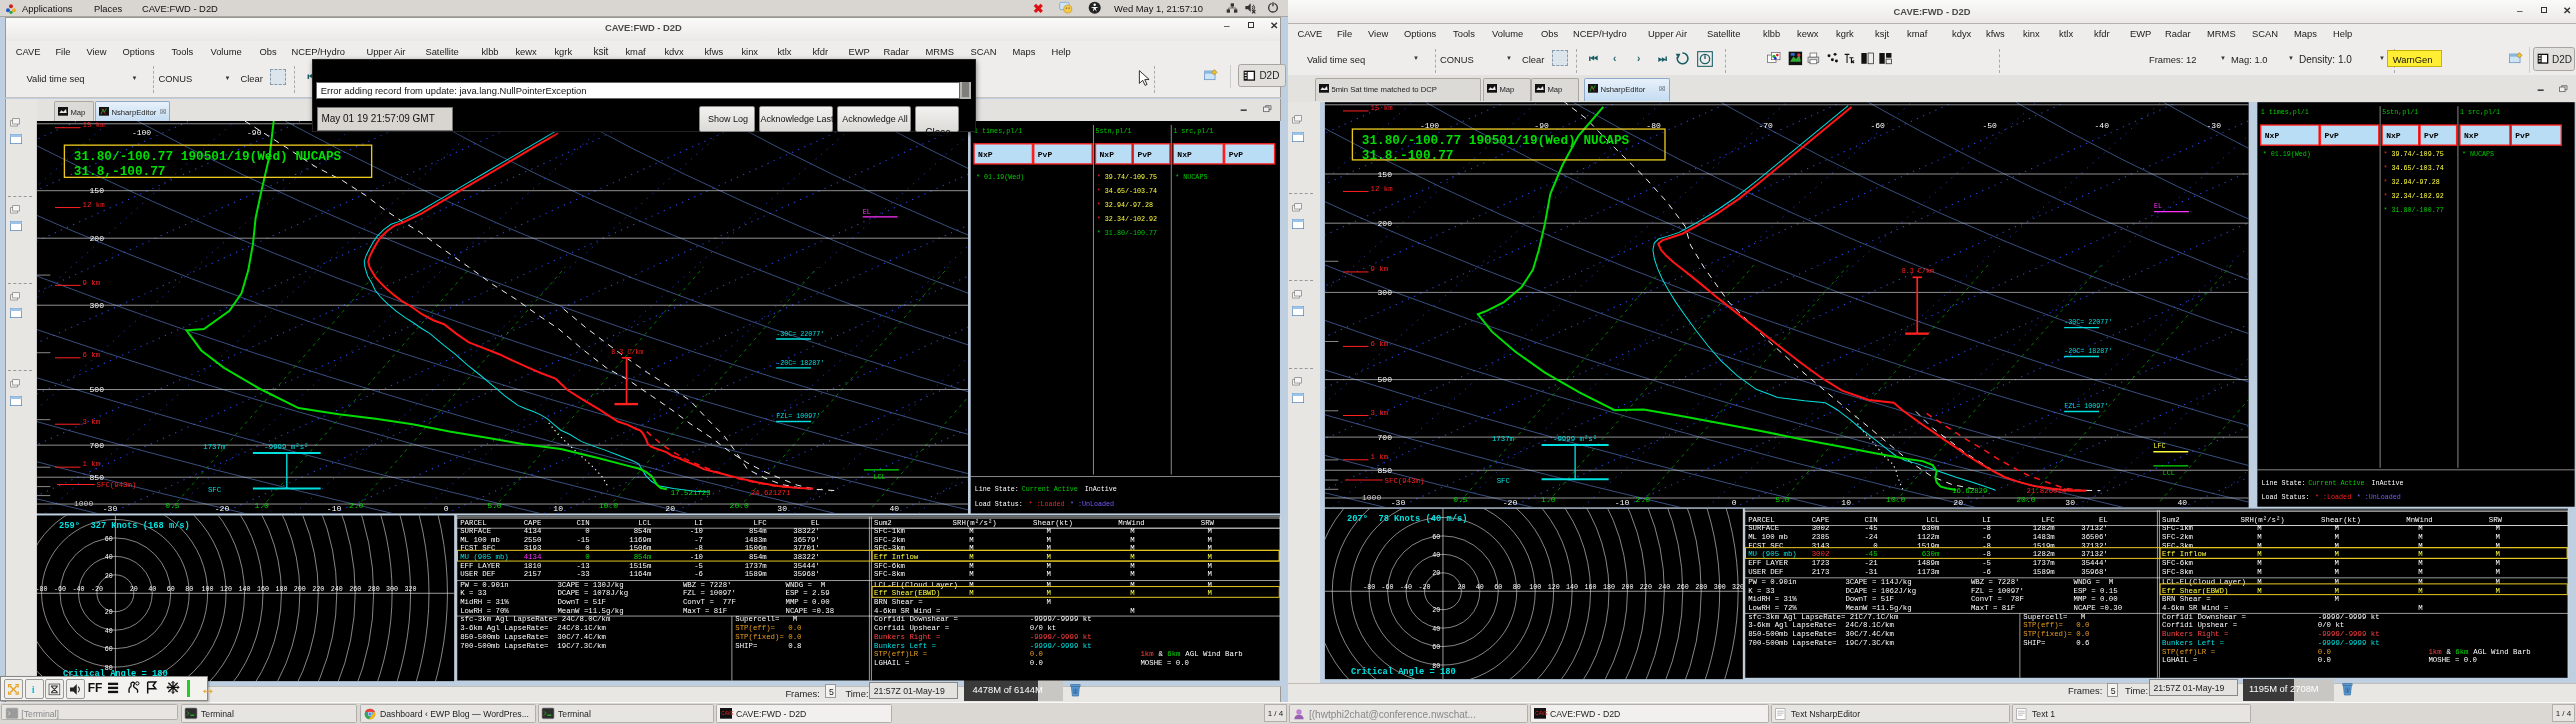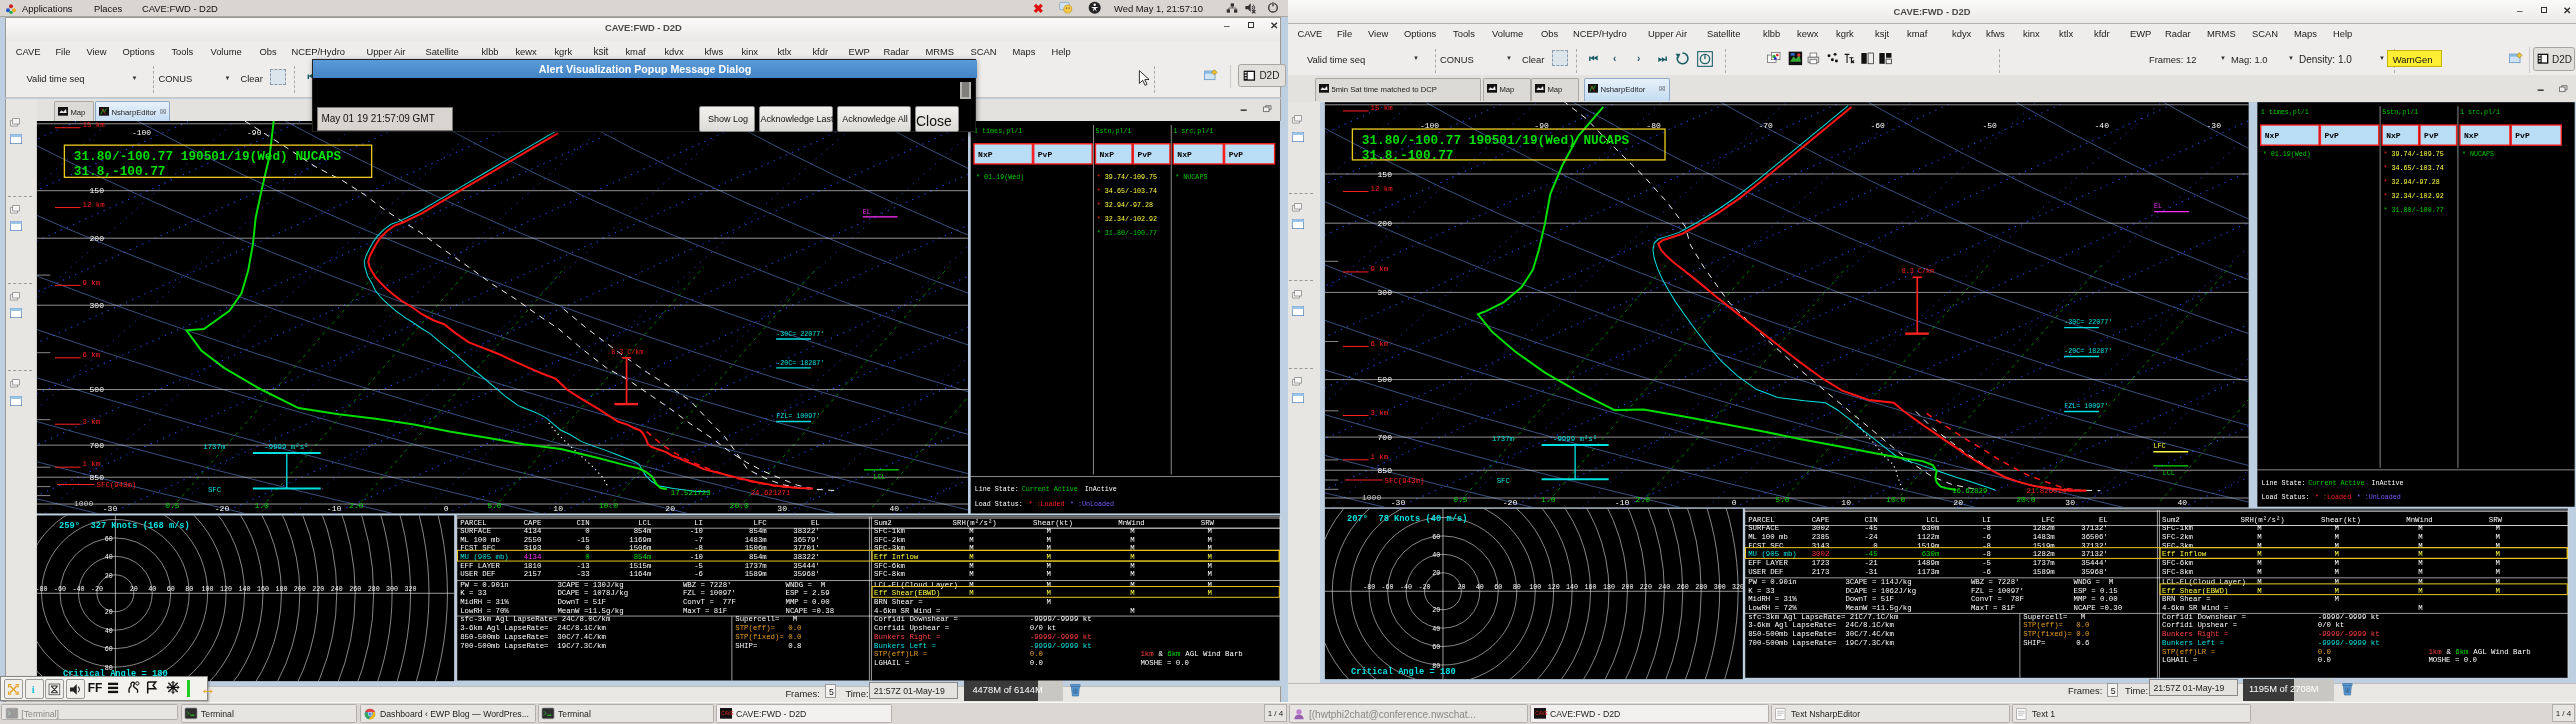--- a/index.html
+++ b/index.html
@@ -1401,40 +1401,40 @@
 <text x="3455.0" y="974.0" fill="#e89e20" font-size="11" font-family="Liberation Mono, monospace">0.0</text>
 <text x="3223.0" y="987.0" fill="#ffffff" font-size="11" font-family="Liberation Mono, monospace">LGHAIL =</text>
 <text x="3455.0" y="987.0" fill="#ffffff" font-size="11" font-family="Liberation Mono, monospace">0.0</text>
 <text x="3620.0" y="974.0" fill="#ff4040" font-size="11" font-family="Liberation Mono, monospace">1km</text>
 <text x="3647.0" y="974.0" fill="#ffffff" font-size="11" font-family="Liberation Mono, monospace">&amp;</text>
 <text x="3660.0" y="974.0" fill="#00dd00" font-size="11" font-family="Liberation Mono, monospace">6km</text>
 <text x="3687.0" y="974.0" fill="#ffffff" font-size="11" font-family="Liberation Mono, monospace">AGL Wind Barb</text>
 <text x="3620.0" y="987.0" fill="#ffffff" font-size="11" font-family="Liberation Mono, monospace">MOSHE = 0.0</text>
 </svg>
 <div style="left:312px;top:59px;width:664px;height:73px;background:#000;border:0.7px solid #222;box-shadow:1.3px 2px 5.4px rgba(0,0,0,0.5);">
-    <div style="left:0px;top:0px;width:664px;height:18px;background:linear-gradient(#5b9ad8,#4384c6);">
-      <div style="position:absolute;left:0;top:2.7px;width:664px;text-align:center;font-size:10.7px;font-weight:bold;color:#fff">Alert Visualization Popup Message Dialog</div>
+    <div style="left:3.4px;top:21.5px;width:644px;height:17.4px;background:#fff;border:0.7px solid #666;">
+      <div style="left:3.4px;top:2.7px;font-size:9.4px;color:#111;">Error adding record from update: java.lang.NullPointerException</div>
     </div>
     <div style="left:647px;top:21.5px;width:11.4px;height:17.4px;background:#b8b6b2;">
       <div style="left:2px;top:0.7px;width:6.7px;height:14.8px;background:#807e7a;"></div>
     </div>
     <div style="left:4px;top:47px;width:136px;height:24px;background:#d8d5d1;border:0.7px solid #777;">
       <div style="left:3.4px;top:5.4px;font-size:10px;color:#111;white-space:nowrap;">May 01 19 21:57:09 GMT</div>
     </div>
     <div style="left:386px;top:46px;width:56px;height:25.5px;background:linear-gradient(#f2f1ef,#dddbd7);border:0.7px solid #888;border-radius:2px;">
       <div style="position:absolute;left:0;top:6.7px;width:56px;text-align:center;font-size:9px;color:#111;white-space:nowrap">Show Log</div>
     </div>
     <div style="left:446px;top:46px;width:74px;height:25.5px;background:linear-gradient(#f2f1ef,#dddbd7);border:0.7px solid #888;border-radius:2px;">
       <div style="position:absolute;left:0;top:6.7px;width:74px;text-align:center;font-size:9px;color:#111;white-space:nowrap">Acknowledge Last</div>
     </div>
     <div style="left:524px;top:46px;width:74px;height:25.5px;background:linear-gradient(#f2f1ef,#dddbd7);border:0.7px solid #888;border-radius:2px;">
       <div style="position:absolute;left:0;top:6.7px;width:74px;text-align:center;font-size:9px;color:#111;white-space:nowrap">Acknowledge All</div>
     </div>
     <div style="left:602px;top:46px;width:44px;height:25.5px;background:linear-gradient(#f2f1ef,#dddbd7);border:0.7px solid #888;border-radius:2px;">
-      <div style="position:absolute;left:0;top:6px;width:44px;text-align:left;font-size:14px;color:#111;white-space:nowrap">Close</div>
+      <div style="position:absolute;left:0;top:20px;width:44px;text-align:center;font-size:10px;color:#111;white-space:nowrap">Close</div>
     </div>
   </div>
 <svg style="position:absolute;left:1138px;top:70px" width="14.8" height="17.4" viewBox="0 0 22 26">
     <path d="M2 1 L2 20 L7 15.5 L10.5 23 L13.5 21.5 L10 14.5 L16.5 14 Z" fill="#fff" stroke="#000" stroke-width="1.2"></path>
   </svg>
 <div style="left:0px;top:676px;width:208px;height:25px;background:#f4f2ef;border:0.7px solid #8a8884;box-shadow:0.7px 0.7px 2px rgba(0,0,0,0.3);">
     <div style="left:2.7px;top:2px;width:19px;height:19.5px;background:#f0efec;border:0.7px solid #999;border-radius:2px;">
       <div style="left:1.3px;top:2px;">
         <svg width="14.8" height="14.8" viewBox="0 0 22 22">
           <path d="M3 3 L8 3 L8 5 L5 5 L5 8 L3 8 Z M19 3 L14 3 L14 5 L17 5 L17 8 L19 8 Z M3 19 L8 19 L8 17 L5 17 L5 14 L3 14 Z M19 19 L14 19 L14 17 L17 17 L17 14 L19 14 Z" fill="#e8a020"></path>

